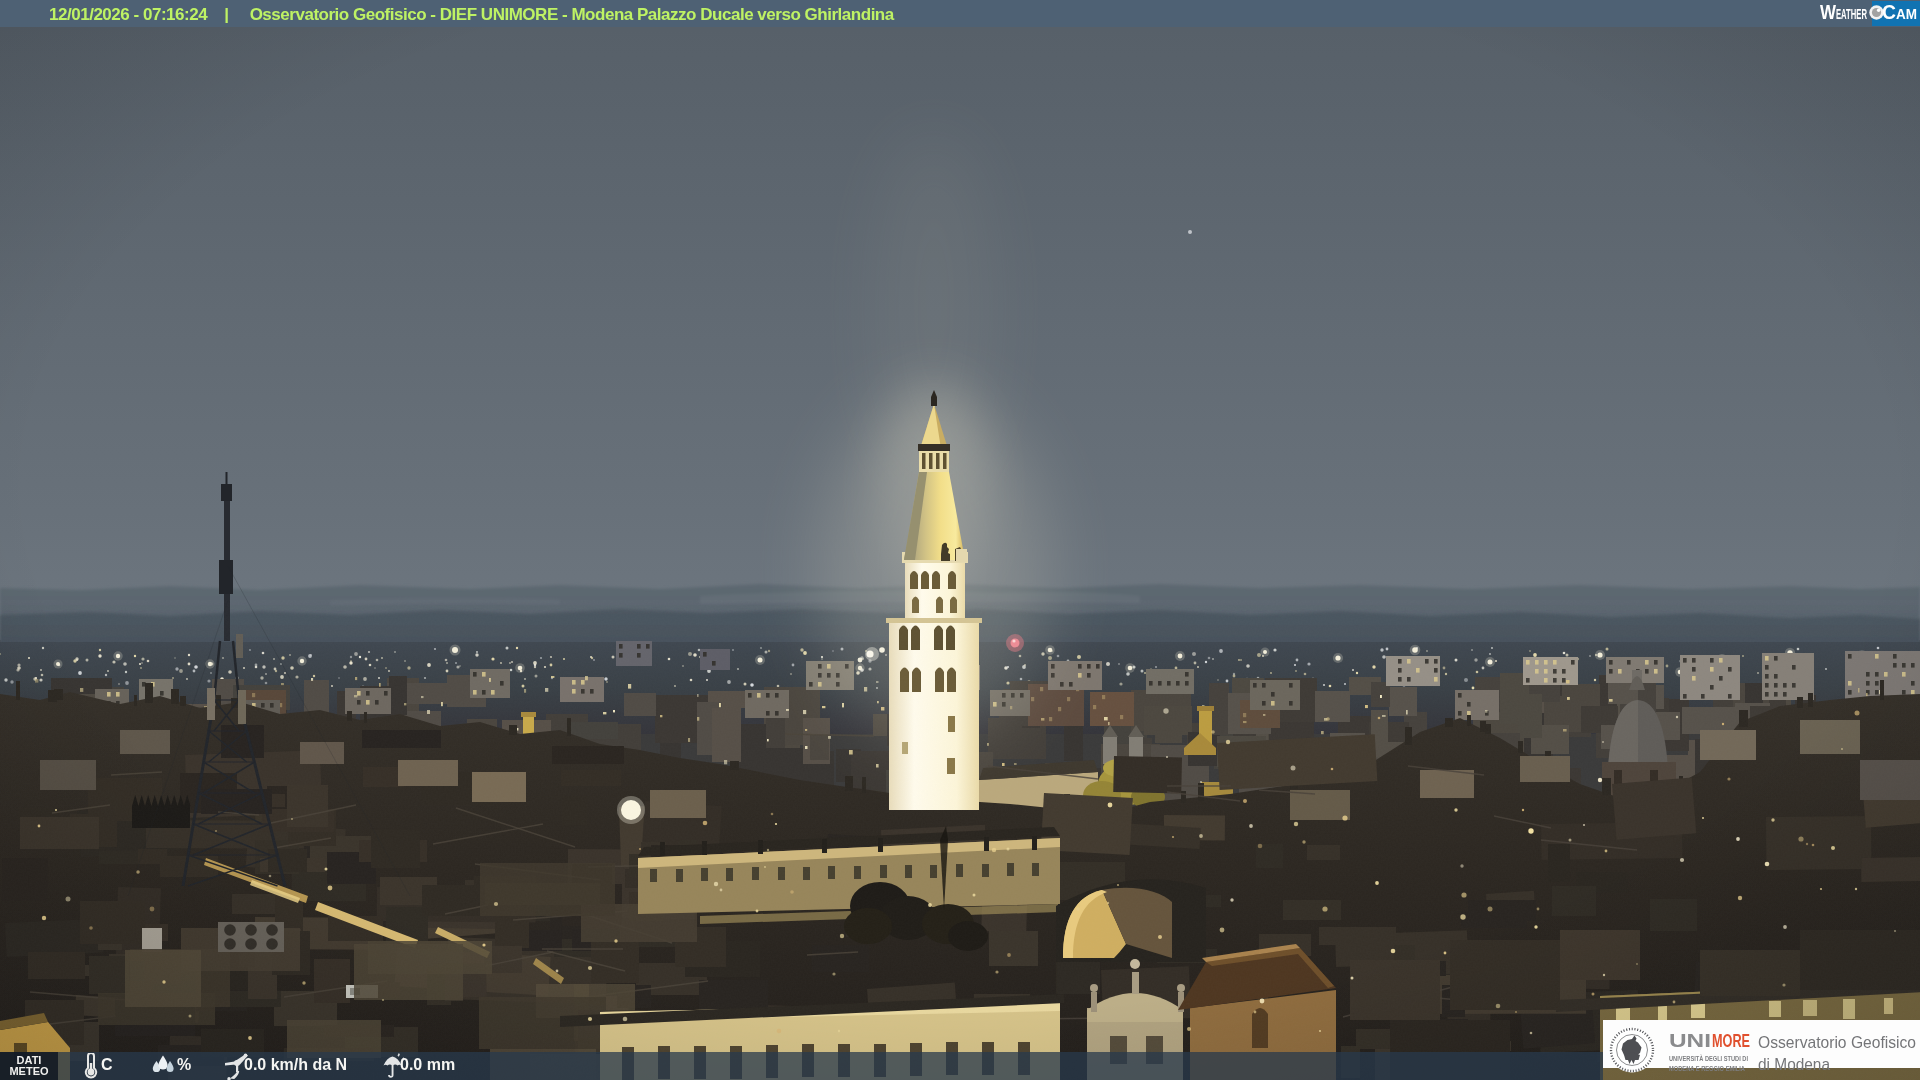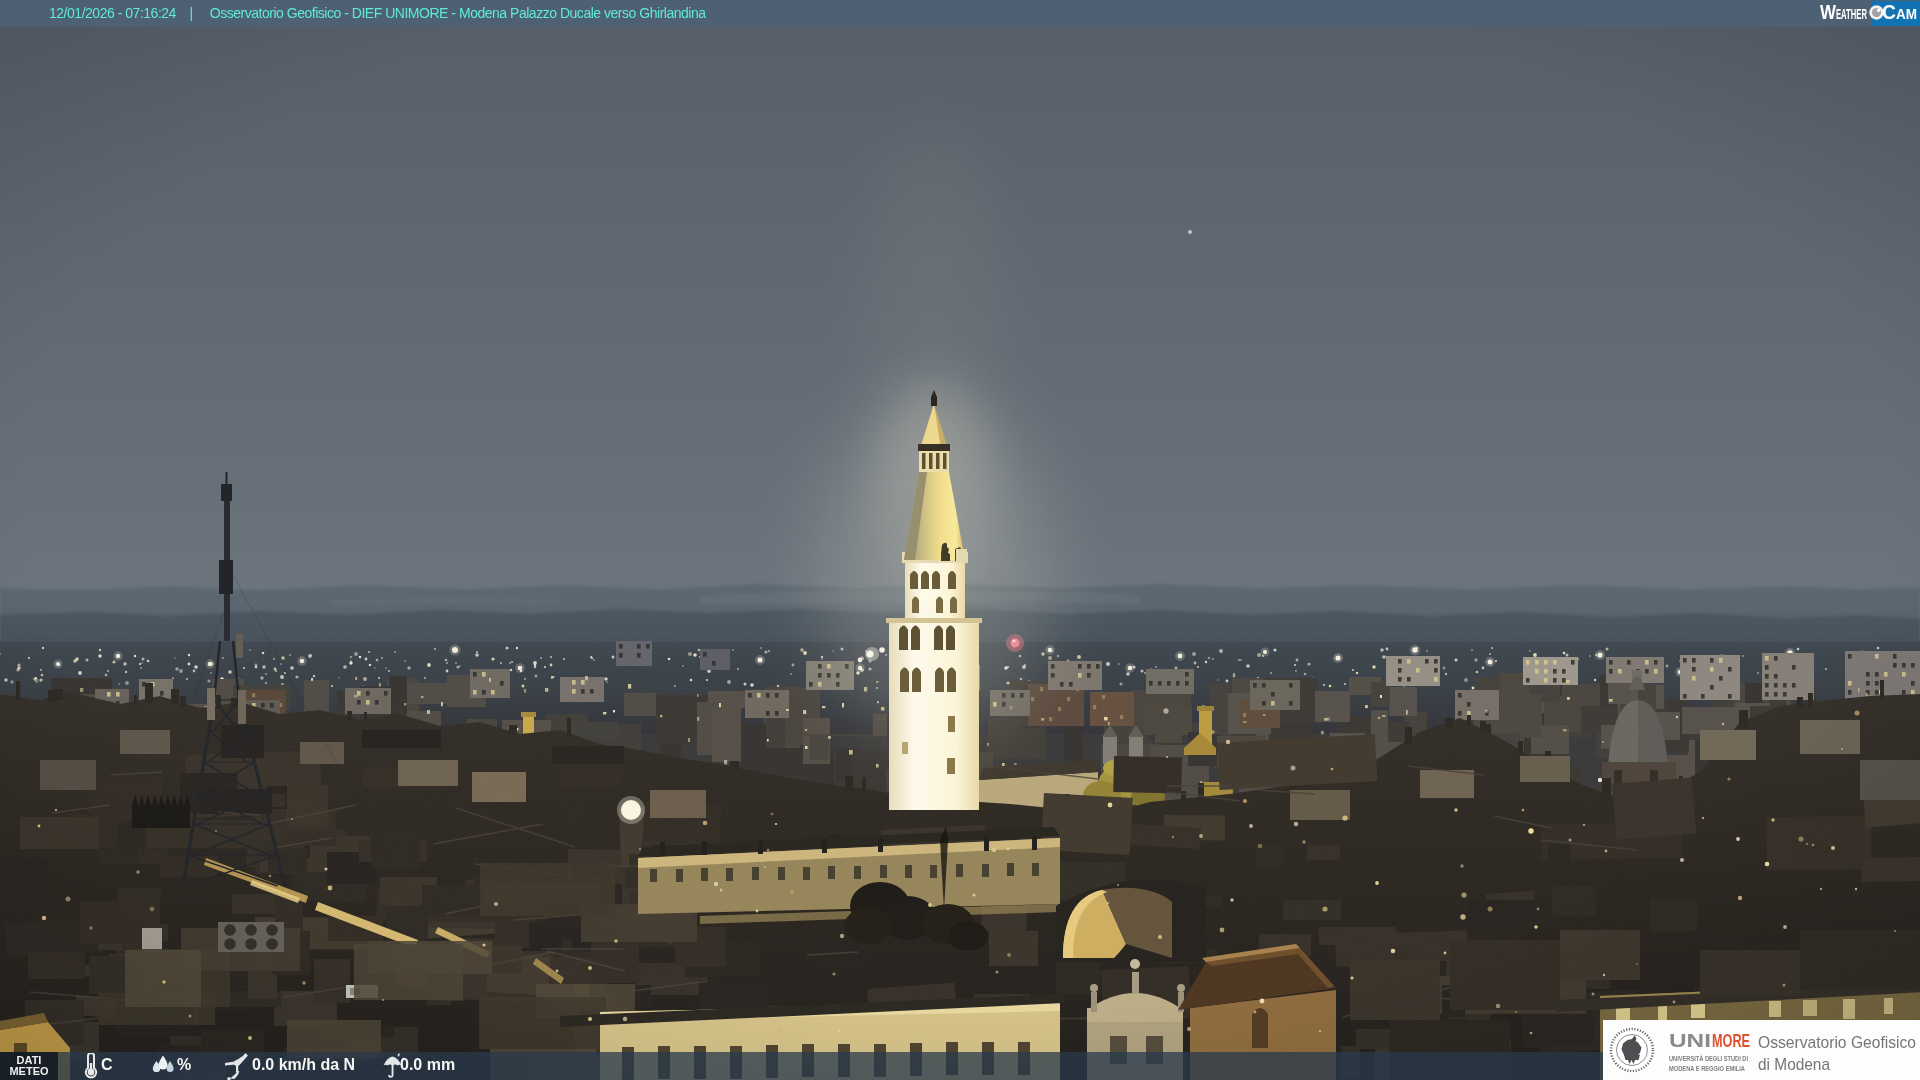--- a/index.html
+++ b/index.html
@@ -1,25 +1,25 @@
 <!DOCTYPE html>
 <html><head>
 <meta charset="utf-8">
 <style>
 html,body {margin:0;padding:0;width:1920px;height:1080px;overflow:hidden;background:#3a3a3a;
  font-family:"Liberation Sans",sans-serif;}
 #stage {position:relative;width:1920px;height:1080px;overflow:hidden;}
 #topbar {position:absolute;top:0;left:0;width:1920px;height:27px;background:#4e6174;}
-#topbar .txt {position:absolute;top:5px;left:49px;font-size:14px;font-weight:normal;color:#5eead4;
+#topbar .txt {position:absolute;top:5px;left:49px;font-size:17px;font-weight:bold;color:#bef264;
  letter-spacing:-0.48px;white-space:pre;}
 #botbar {position:absolute;left:0;top:1052px;width:1603px;height:28px;background:rgba(40,58,76,0.75);}
 #datibox {position:absolute;left:0;top:1052px;width:58px;height:28px;background:rgba(16,24,34,0.85);
  color:#f0f0ee;font-size:11px;font-weight:bold;text-align:center;line-height:11px;padding-top:3px;box-sizing:border-box;}
 .wtext {position:absolute;top:1056px;color:#f5f5f2;font-size:16px;font-weight:bold;}
-#logobox {position:absolute;left:1603px;top:1020px;width:317px;height:60px;background:#fdfdfd;}
+#logobox {position:absolute;left:1603px;top:1020px;width:317px;height:48px;background:#fdfdfd;}
 .icon {position:absolute;}
 </style>
 </head>
 <body>
 <div id="stage">
 <svg width="1920" height="1080" viewBox="0 0 1920 1080" preserveAspectRatio="none" style="position:absolute;top:0;left:0;display:block">
       <defs>
 <linearGradient id="sky" x1="0" y1="0" x2="0" y2="1">
  <stop offset="0" stop-color="#565f68"></stop>
  <stop offset="0.4" stop-color="#5f6871"></stop>
@@ -1768,21 +1768,21 @@
  <g fill="#e3e5e6">
   <path d="M1,11 L12,9.2 L12,12.4 L1,13.6 Z"></path>
   <path d="M12,8.6 L21,2.6 L24,3.4 L16,12.6 L12,12.6 Z"></path>
   <circle cx="21.5" cy="3.2" r="1.8"></circle>
   <circle cx="13" cy="11" r="3"></circle>
   <rect x="12" y="12" width="2.2" height="8"></rect>
   <path d="M6,26.5 q7,-5.5 7,-7.5 l2.2,0 q0,3.5 -5,8 Z"></path>
   <circle cx="5" cy="26.8" r="1.7"></circle>
  </g>
 </svg>
-<span class="wtext" style="left:252px">0.0 km/h da N</span>
+<span class="wtext" style="left:244px">0.0 km/h da N</span>
 <svg class="icon" style="left:382px;top:1053px" width="24" height="26" viewBox="0 0 24 26">
  <g fill="#e3e5e6">
   <path d="M1.5,12.5 Q5,4.5 10.5,3.5 Q16,4.5 19.5,12.5 Q17.5,10.8 15.5,12.5 Q13.5,10.5 10.5,12.5 Q7.5,10.5 5.5,12.5 Q3.5,10.8 1.5,12.5 Z"></path>
   <rect x="9.6" y="10" width="1.9" height="12"></rect>
   <path d="M11.5,22 a2.7,2.7 0 0 1 -5.4,0 l1.9,0 a0.9,0.9 0 0 0 1.8,0 Z"></path>
   <path d="M15.5,2.5 l1.4,-2.5 1,1.6 -1.2,2.2 Z"></path>
   <path d="M19.5,6.5 l2.3,-2.2 0.5,1.9 -1.8,1.8 Z"></path>
  </g>
 </svg>
 <span class="wtext" style="left:400px">0.0 mm</span>

